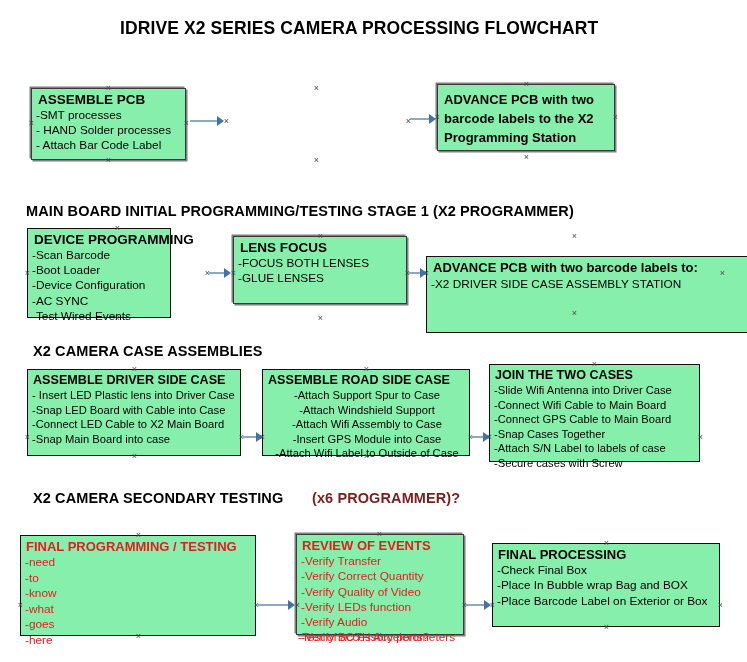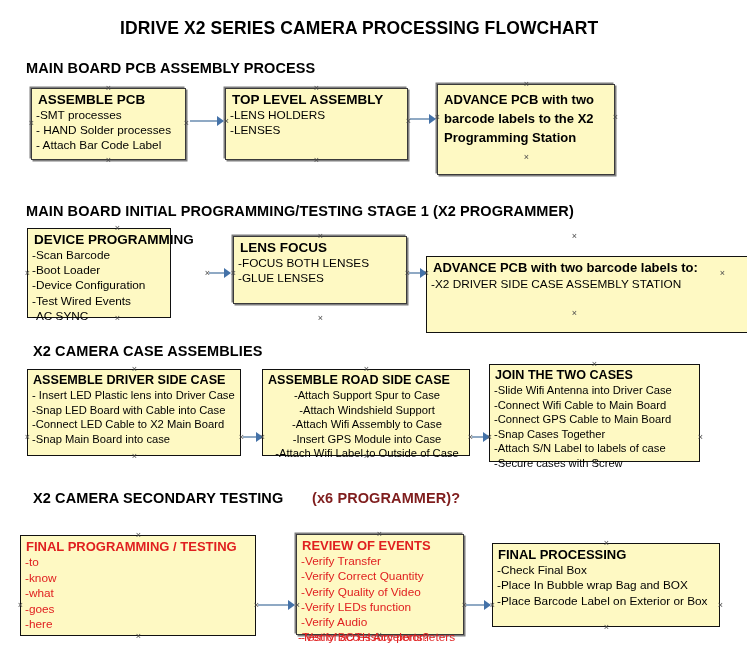--- a/index.html
+++ b/index.html
@@ -14,21 +14,21 @@
   .title{
     position:absolute;font-weight:bold;color:#000000;
     white-space:nowrap;letter-spacing:.1px;
   }
   .doc-title{font-size:17.5px;left:120px;top:18px;}
   .section-title{font-size:14.5px;}
 
   .sec-red{color:#7f1d1d;}
 
   .box{
-    position:absolute;background:#fef9c3;box-sizing:border-box;
+    position:absolute;background:#86efac;box-sizing:border-box;
     border:1px solid #000000;
   }
   
   .box.shadowed{
     border:1px solid #3a3a3a;
     box-shadow:1.5px 1.5px 0 0 #7f7f7f, -1.5px -1.5px 0 0 #7f7f7f;
   }
   .box.plain{border:1.3px solid #111111;}
 
   .box .bx-title{
@@ -71,53 +71,45 @@
     position:absolute;font-size:11.8px;color:#e02020;white-space:nowrap;
   }
 </style>
 </head>
 <body>
 
 <div id="canvas">
 
   <div class="title doc-title">IDRIVE X2  SERIES CAMERA PROCESSING FLOWCHART</div>
 
-  <div class="title section-title" style="left:26px;top:60px;">MAIN BOARD PCB ASSEMBLY PROCESS</div>
 
   <div class="box shadowed" id="b11" style="left:31px;top:88px;width:155px;height:72px;">
     <div class="bx-title">ASSEMBLE PCB</div>
     <div class="bx-lines">
       <div>-SMT processes</div>
       <div>- HAND Solder processes</div>
       <div>- Attach Bar Code Label</div>
     </div>
   </div>
 
-  <div class="box shadowed" id="b12" style="left:225px;top:88px;width:183px;height:72px;">
-    <div class="bx-title">TOP LEVEL ASSEMBLY</div>
-    <div class="bx-lines">
-      <div>-LENS HOLDERS</div>
-      <div>-LENSES</div>
-    </div>
-  </div>
-
-  <div class="box shadowed" id="b13" style="left:437px;top:84px;width:178px;height:91px;">
+
+  <div class="box shadowed" id="b13" style="left:437px;top:84px;width:178px;height:67px;">
     <div class="bx-title multi" style="top:5px;font-size:13px;">ADVANCE PCB with two barcode labels to the  X2 Programming Station</div>
   </div>
 
   <div class="title section-title" style="left:26px;top:203px;">MAIN BOARD INITIAL PROGRAMMING/TESTING STAGE 1 (X2 PROGRAMMER)</div>
 
   <div class="box plain" id="b21" style="left:27px;top:228px;width:144px;height:90px;">
     <div class="bx-title">DEVICE PROGRAMMING</div>
     <div class="bx-lines">
       <div>-Scan Barcode</div>
       <div>-Boot Loader</div>
       <div>-Device Configuration</div>
+      <div>-AC SYNC</div>
       <div>-Test Wired Events</div>
-      <div>-AC SYNC</div>
     </div>
   </div>
 
   <div class="box shadowed" id="b22" style="left:233px;top:236px;width:174px;height:68px;">
     <div class="bx-title">LENS FOCUS</div>
     <div class="bx-lines">
       <div>-FOCUS BOTH LENSES</div>
       <div>-GLUE LENSES</div>
     </div>
   </div>
@@ -163,20 +155,21 @@
       <div>-Secure cases with Screw</div>
     </div>
   </div>
 
   <div class="title section-title" style="left:33px;top:490px;">X2 CAMERA SECONDARY TESTING</div>
   <div class="title section-title sec-red" style="left:312px;top:490px;">(x6 PROGRAMMER)?</div>
 
   <div class="box plain redtext" id="b41" style="left:20px;top:535px;width:236px;height:101px;">
     <div class="bx-title" style="font-size:13px;left:5px;">FINAL PROGRAMMING / TESTING</div>
     <div class="bx-lines" style="top:19px;line-height:15.5px;">
+      <div>-need</div>
       <div>-to</div>
       <div>-know</div>
       <div>-what</div>
       <div>-goes</div>
       <div>-here</div>
     </div>
   </div>
 
   <div class="box shadowed redtext" id="b42" style="left:296px;top:534px;width:168px;height:101px;">
     <div class="bx-title" style="font-size:13px;left:5px;">REVIEW OF EVENTS</div>

